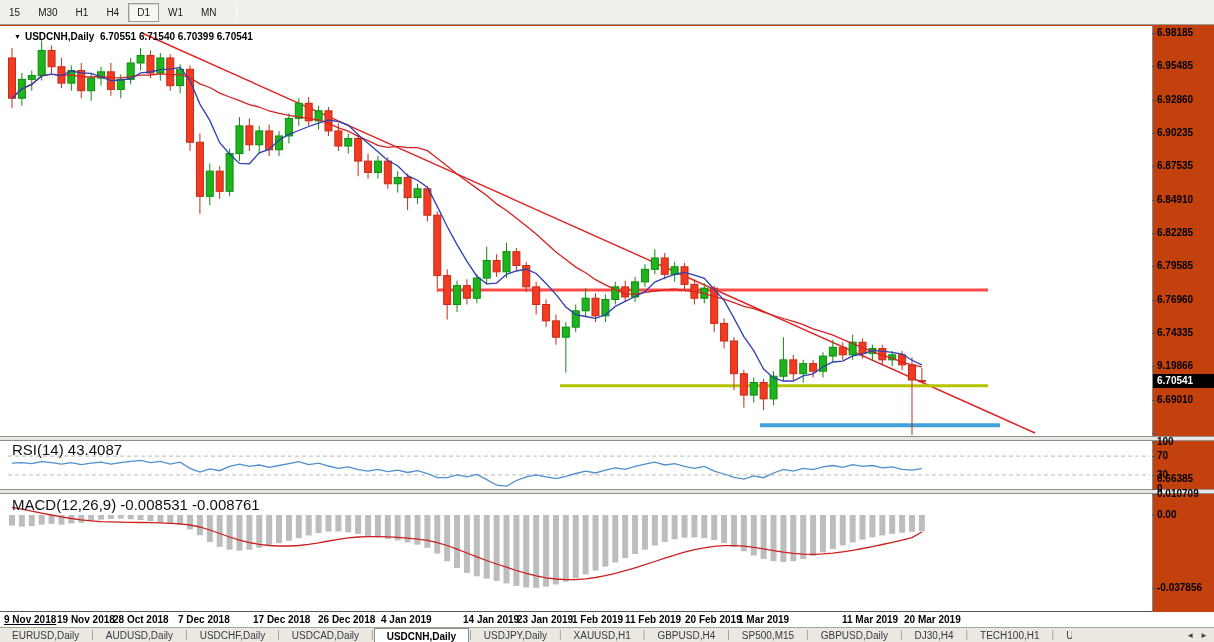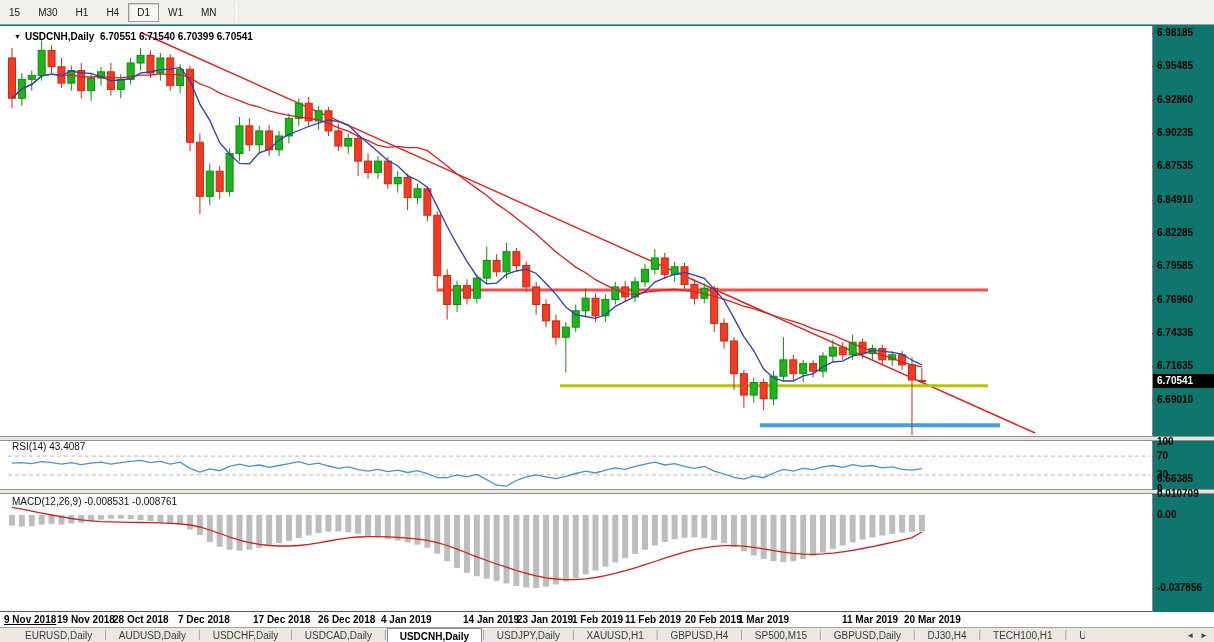--- a/index.html
+++ b/index.html
@@ -1,18 +1,18 @@
 <!DOCTYPE html>
 <html><head>
 <meta charset="utf-8">
 <style>
   * { margin:0; padding:0; box-sizing:border-box; }
   html,body { width:1214px; height:642px; background:#fff; overflow:hidden;
               font-family:"Liberation Sans", sans-serif; }
-  #root { position:relative; width:1214px; height:642px; background:#0f766e; }
+  #root { position:relative; width:1214px; height:642px; background:#c2410c; }
 
   
   #toolbar { position:absolute; left:0; top:0; width:1214px; height:25px;
              background:#f0efea; border-bottom:1px solid #9a9a9a;
              display:flex; align-items:center; }
   .tf-btn { font-size:10px; color:#1a1a1a; padding:3px 8px; margin-top:1px;
             border:1px solid transparent; cursor:default; }
   .tf-btn.active { background:#f7f6f3; border:1px solid #9a9a9a; box-shadow:inset 1px 1px 1px #d8d6cf; }
   .tb-sep { width:1px; height:20px; background:#c4c2ba; margin-left:10px; border-right:1px solid #fff; }
 
@@ -23,38 +23,38 @@
               border-top:1px solid #909090; border-bottom:1px solid #909090; }
 
   
   svg.pane { position:absolute; left:0; background:#fff; }
 
   
   #chart-title { position:absolute; left:14px; top:31px; font-size:10px; font-weight:700;
                  color:#000; z-index:5; letter-spacing:0; }
   #chart-title .tri { font-size:7px; vertical-align:1px; margin-right:4px; }
 
-  .pane-label { position:absolute; left:12px; font-size:10px; color:#111; z-index:5; }
+  .pane-label { position:absolute; left:12px; font-size:15px; color:#111; z-index:5; }
 
   
   .axis-label { position:absolute; left:1157px; font-size:10px; font-weight:700; color:#000;
                 white-space:nowrap; transform:translateY(-6px); }
   .axis-tick { position:absolute; left:1152px; width:4px; height:1px; background:#555; }
   #price-marker { position:absolute; left:1153px; width:61px; height:14px; background:#000;
                   color:#fff; font-size:10px; font-weight:700; line-height:14px;
                   padding-left:4px; z-index:6; }
 
   
   #time-axis { position:absolute; left:0; top:612px; width:1214px; height:15px; background:#fff; }
   .date-label { position:absolute; top:2px; font-size:10px; font-weight:700; color:#000; white-space:nowrap; }
 
   
   #tabbar { position:absolute; left:0; top:627px; width:1214px; height:15px; background:#ebe8e2;
             border-top:1px solid #a8a49a; display:flex; align-items:stretch; font-size:10px;
-            color:#3a3a3a; overflow:hidden;padding-left:13px; }
+            color:#3a3a3a; overflow:hidden; }
   .tab { padding:1px 12px 0 12px; white-space:nowrap; cursor:default; display:flex; align-items:center; }
   .tab.active { background:#fff; border:1px solid #8a8a8a; border-bottom:none; font-weight:700; color:#000; }
   .tab.partial { max-width:18px; overflow:hidden; padding-right:0; }
   .tab-sep { color:#9a978f; padding-top:1px; }
   #tab-scroll { margin-left:auto; display:flex; align-items:center; gap:6px; padding:0 6px;
                 color:#444; font-size:8px; }
 </style>
 </head>
 <body>
 
@@ -400,21 +400,21 @@
       <div class="axis-label" style="top: 199.665px;">6.84910</div>
       <div class="axis-tick" style="top: 232.998px;"></div>
       <div class="axis-label" style="top: 232.998px;">6.82285</div>
       <div class="axis-tick" style="top: 266.331px;"></div>
       <div class="axis-label" style="top: 266.331px;">6.79585</div>
       <div class="axis-tick" style="top: 299.664px;"></div>
       <div class="axis-label" style="top: 299.664px;">6.76960</div>
       <div class="axis-tick" style="top: 332.997px;"></div>
       <div class="axis-label" style="top: 332.997px;">6.74335</div>
       <div class="axis-tick" style="top: 366.33px;"></div>
-      <div class="axis-label" style="top: 366.33px;">6.71635</div>
+      <div class="axis-label" style="top: 366.33px;">9.19866</div>
       <div class="axis-tick" style="top: 399.663px;"></div>
       <div class="axis-label" style="top: 399.663px;">6.69010</div>
       <div class="axis-tick" style="top: 432.996px;"></div>
       <div class="axis-label" style="top: 432.996px; margin-top: 46px;">6.66385</div>
       <div class="axis-tick" style="top: 442px;"></div>
       <div class="axis-label" style="top: 442px;">100</div>
       <div class="axis-tick" style="top: 456.1px;"></div>
       <div class="axis-label" style="top: 456.1px;">70</div>
       <div class="axis-tick" style="top: 474.9px;"></div>
       <div class="axis-label" style="top: 474.9px;">30</div>

